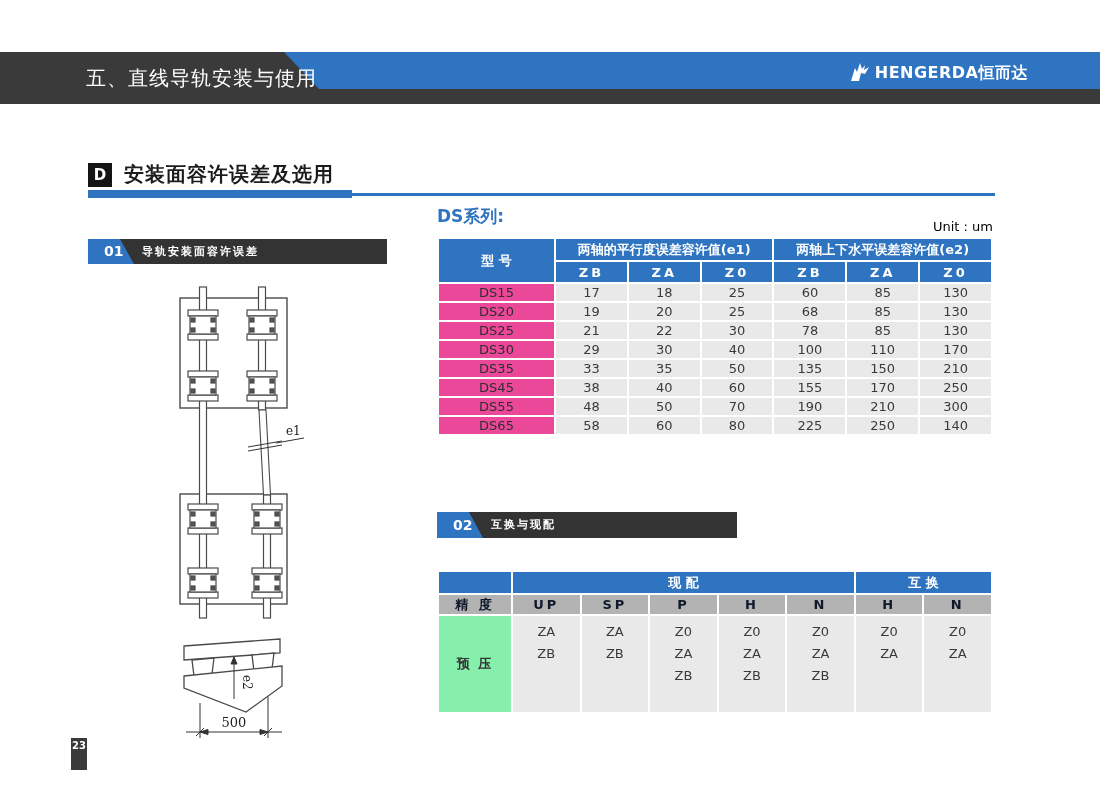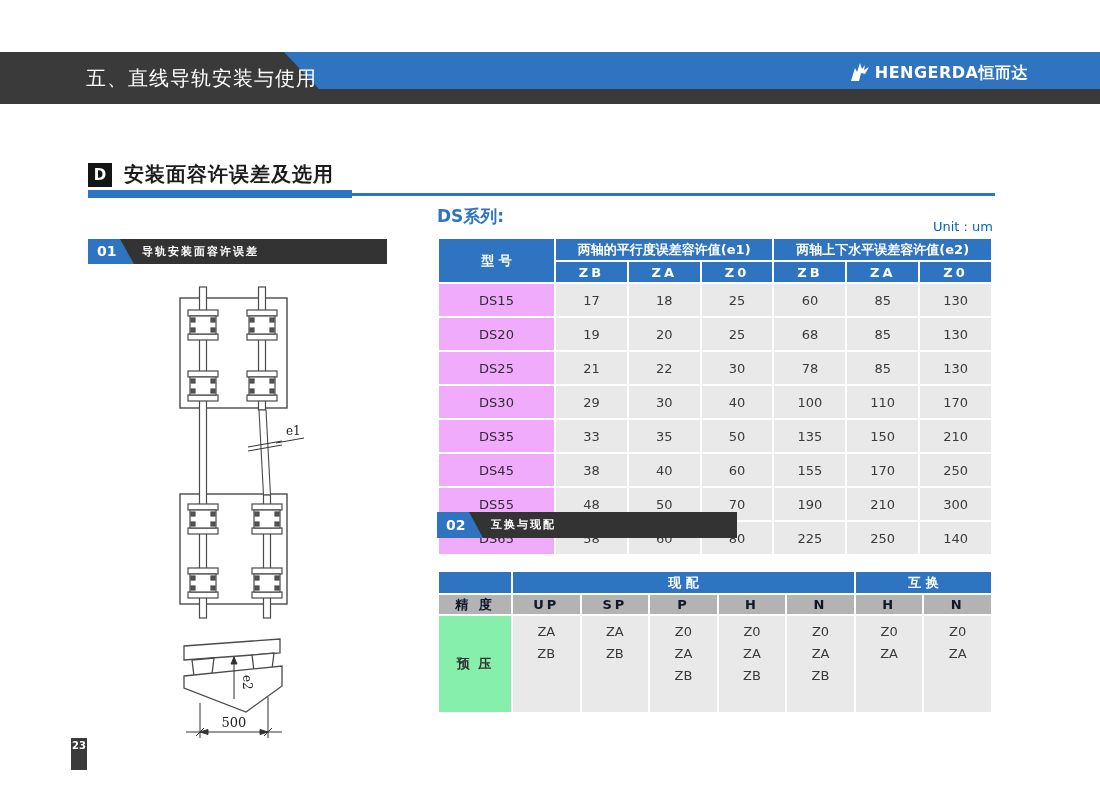--- a/index.html
+++ b/index.html
@@ -19,39 +19,39 @@
   .d-box { position:absolute; left:88px; top:163px; width:24px; height:24px; background:#141414;
     color:#fff; font-size:15px; font-weight:bold; text-align:center; line-height:24px; }
   .sec-title { position:absolute; left:124px; top:161px; font-size:20px; font-weight:bold; color:#1c1c1c; letter-spacing:1px; }
   .rule-thick { position:absolute; left:88px; top:190px; width:264px; height:8px; background:#2f74c0; }
   .rule-thin  { position:absolute; left:352px; top:193px; width:643px; height:3px; background:#2f74c0; }
 
   
   .num-label { position:absolute; height:25px; background:#333; }
   .num-label .blue-tab { position:absolute; left:0; top:0; width:46px; height:100%; background:#2f74c0;
     clip-path:polygon(0 0,32px 0,46px 100%,0 100%); color:#fff; font-size:14px; font-weight:bold;
-    line-height:25px; padding-left:9px; }
+    line-height:25px; padding-left:16px; }
   .num-label .bar-text { position:absolute; left:54px; top:0; line-height:25px; color:#fff;
     font-size:11px; font-weight:bold; letter-spacing:2px; }
   #label01 { left:88px; top:239px; width:299px; }
   #label02 { left:437px; top:512px; width:300px; height:26px; }
   #label02 .blue-tab, #label02 .bar-text { line-height:26px; }
 
   
   .ds-title { position:absolute; left:437px; top:205px; font-size:17px; font-weight:bold; color:#2f74c0; }
-  .unit { position:absolute; left:850px; top:219px; width:143px; text-align:right; font-size:13px; color:#0369a1; }
+  .unit { position:absolute; left:850px; top:219px; width:143px; text-align:right; font-size:13px; color:#000000; }
 
   
   table { border-collapse:separate; border-spacing:2px; table-layout:fixed; }
   #table1 { position:absolute; left:437px; top:237px; width:556px; }
   #table2 { position:absolute; left:437px; top:570px; width:556px; }
   th, td { font-size:13px; text-align:center; vertical-align:middle; }
   .h-blue { background:#2f74c0; color:#fff; font-weight:bold; height:21px; }
   .h-sub  { background:#2f74c0; color:#fff; font-weight:bold; height:20px; letter-spacing:3px; }
-  .c-model { background:#f0abfc; color:#2e2e2e; height:32px; }
+  .c-model { background:#ec4899; color:#2e2e2e; height:17px; }
   .c-val   { background:#e9e9e9; color:#3a3a3a; }
   .g-head { background:#b3b3b3; color:#0f172a; font-weight:bold; height:19px; letter-spacing:3px; }
   .g-label { background:#86efac; color:#333; font-weight:bold; letter-spacing:2px; }
   .body-cell { background:#e9e9e9; color:#3a3a3a; vertical-align:top; padding-top:5px;
     line-height:22px; white-space:pre-line; height:96px; }
 
   
   .page-num { position:absolute; left:71px; top:738px; width:16px; height:32px; background:#3a3a3a;
     color:#fff; font-size:10px; font-weight:bold; text-align:center; line-height:16px; }
 

